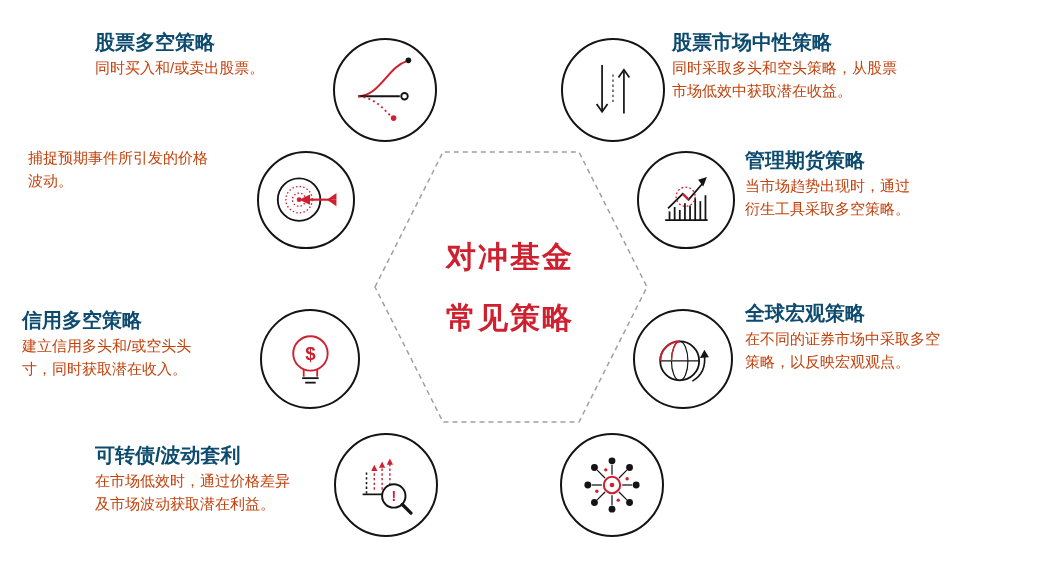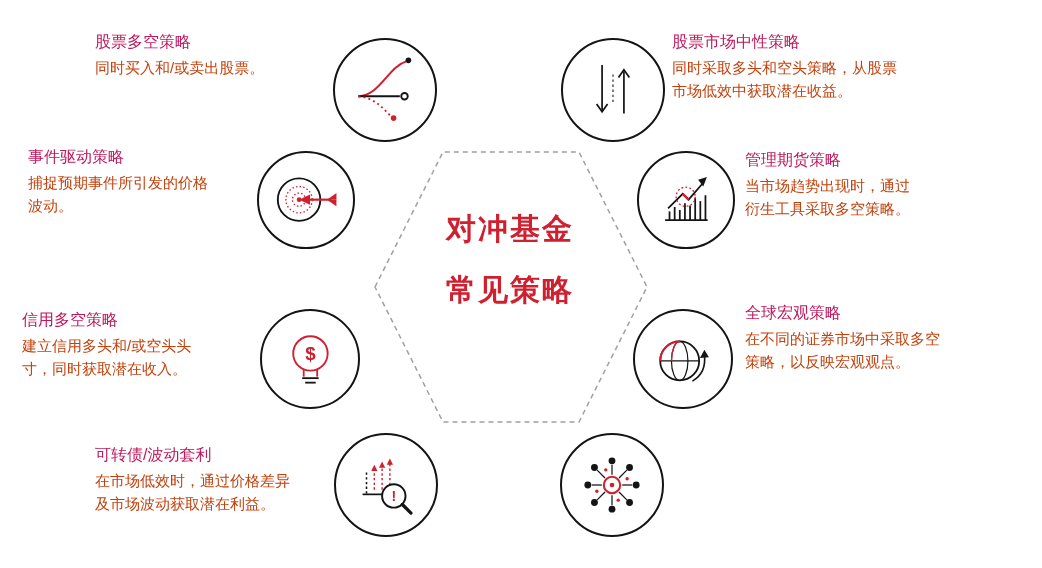--- a/index.html
+++ b/index.html
@@ -16,21 +16,21 @@
 
   .hex-layer {
     position: absolute;
     inset: 0;
     pointer-events: none;
   }
 
   .center-text {
     position: absolute;
     left: 373px;
-    top: 214px;
+    top: 242px;
     width: 274px;
     text-align: center;
   }
   .center-line {
     font-size: 30px;
     font-weight: 700;
     color: var(--c-accent, #cf202f);
     letter-spacing: 2px;
     line-height: 1;
   }
@@ -42,23 +42,23 @@
     border-radius: 50%;
     background: #ffffff;
     display: flex;
     align-items: center;
     justify-content: center;
   }
   .node-circle svg { width: 78%; height: 78%; display: block; }
 
   .text-block { position: absolute; }
   .s-title {
-    font-size: 16px;
-    font-weight: 400;
-    color: #be185d;
+    font-size: 20px;
+    font-weight: 700;
+    color: #0c4a6e;
     line-height: 22px;
     margin-bottom: 3px;
   }
   .s-desc {
     font-size: 15px;
     color: #c2410c;
     line-height: 23px;
     white-space: pre-line;
   }
 </style>
@@ -97,21 +97,20 @@
       <circle cx="41" cy="50" r="18" fill="none" stroke="#cf202f" stroke-width="1.8" stroke-dasharray="2,3"></circle>
       <circle cx="41" cy="50" r="9" fill="none" stroke="#cf202f" stroke-width="1.8" stroke-dasharray="2,3"></circle>
       <circle cx="41" cy="50" r="3.2" fill="#cf202f"></circle>
       <line x1="54" y1="50" x2="85" y2="50" stroke="#cf202f" stroke-width="3"></line>
       <polygon points="41,50 56,43 56,57" fill="#cf202f"></polygon>
       <polygon points="79,50 92,41 92,50" fill="#cf202f"></polygon>
       <polygon points="79,50 92,59 92,50" fill="#cf202f"></polygon>
     </svg>
   </div>
   <div class="text-block" style="left:28px; top:146px; width:200px">
-    <div class="s-title">事件驱动策略</div>
     <div class="s-desc">捕捉预期事件所引发的价格
 波动。</div>
   </div>
 
   <div class="node-circle" style="left:260px; top:309px; width:100px; height:100px">
     <svg viewBox="0 0 100 100">
       <circle cx="50" cy="42" r="23" fill="none" stroke="#cf202f" stroke-width="2.5"></circle>
       <line x1="41" y1="63" x2="41" y2="73" stroke="#cf202f" stroke-width="2.4"></line>
       <line x1="59" y1="63" x2="59" y2="73" stroke="#cf202f" stroke-width="2.4"></line>
       <line x1="39" y1="75" x2="61" y2="75" stroke="#141414" stroke-width="2.4"></line>

